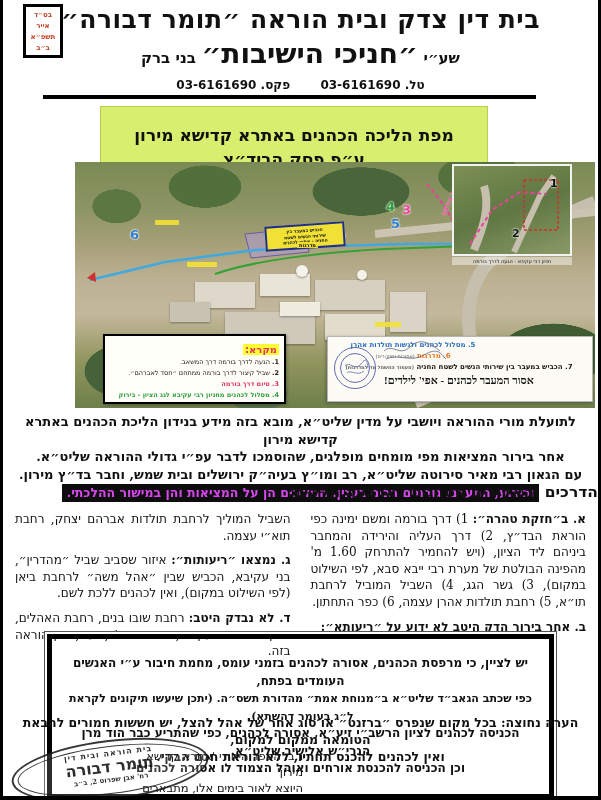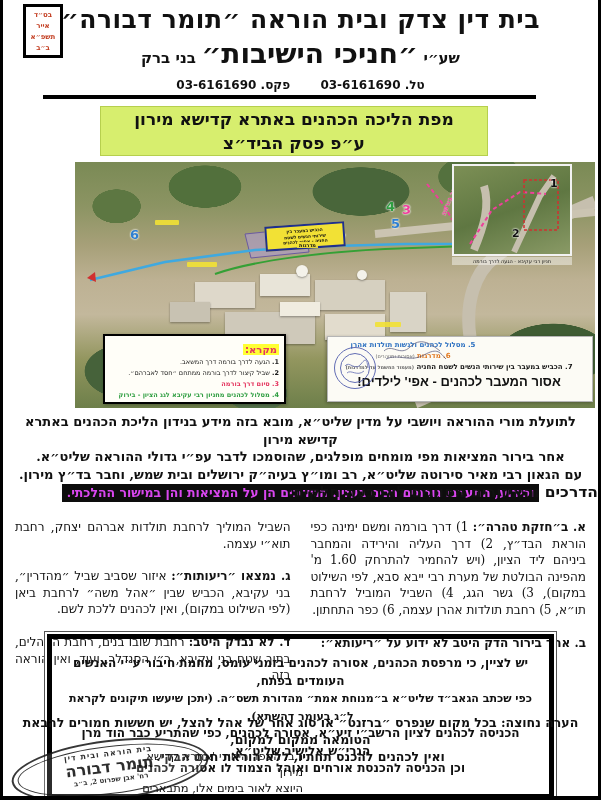--- a/index.html
+++ b/index.html
@@ -9,21 +9,21 @@
   .abs{position:absolute;}
   
   .cstamp{border:3px solid #000;width:40px;height:54px;text-align:center;padding-top:3px;box-sizing:border-box;}
   .cstamp div{font-size:7px;line-height:11px;font-weight:bold;color:#c23b1e;font-family:"DejaVu Sans",sans-serif;}
   
   .h-title{width:100%;text-align:center;font-weight:bold;font-size:25px;letter-spacing:.5px;}
   .h-sub{width:100%;text-align:center;font-weight:bold;}
   .h-sub .sm{font-size:15px;} .h-sub .lg{font-size:28px;}
   .h-tel{width:100%;text-align:center;font-weight:bold;font-size:12px;font-family:"DejaVu Sans",sans-serif;}
   .rule{height:4px;background:#000;}
-  .ytitle{background:#d7ee6e;text-align:center;font-weight:bold;font-size:17px;line-height:24px;padding:0 10px;border:1px solid #b6cf4e;}
+  .ytitle{background:#d7ee6e;text-align:center;font-weight:bold;font-size:17px;line-height:24px;padding:16px 10px;border:1px solid #b6cf4e;}
   
   .photo{width:520px;height:246px;overflow:hidden;background:#8a9157;}
   .photo-bg{position:absolute;inset:0;background:
     radial-gradient(40px 28px at 8% 18%, #5d7742 0 60%, transparent 61%),
     radial-gradient(60px 35px at 25% 10%, #52703c 0 60%, transparent 61%),
     radial-gradient(80px 40px at 55% 12%, #49663a 0 60%, transparent 61%),
     radial-gradient(70px 38px at 78% 6%, #54713e 0 60%, transparent 61%),
     radial-gradient(90px 50px at 92% 78%, #3f5c33 0 60%, transparent 61%),
     radial-gradient(70px 45px at 10% 85%, #46623a 0 60%, transparent 61%),
     radial-gradient(50px 30px at 35% 94%, #55734b 0 60%, transparent 61%),
@@ -41,29 +41,29 @@
   .legend{position:absolute;background:#fffef8;border:2px solid #000000;box-sizing:border-box;padding:2px 5px;direction:rtl;box-shadow:1px 1px 3px rgba(0,0,0,.3);}
   .legend .ttl{display:inline-block;background:#ffff33;color:#e4355f;font-weight:bold;font-size:10px;font-family:"DejaVu Sans",sans-serif;padding:0 2px;margin-bottom:1px;}
   .legend .li{font-family:"DejaVu Sans",sans-serif;font-size:6.5px;line-height:11px;color:#1c1c1c;text-align:right;white-space:nowrap;}
   .legend .n{font-weight:bold;}
   .li.red,.li.red .n{color:#e4355f;font-weight:bold;}
   .li.grn,.li.grn .n{color:#2f9e41;font-weight:bold;}
   .infobox{position:absolute;background:#fcfbf5;border:1px solid #b5b5b5;box-sizing:border-box;padding:3px 6px 2px 4px;direction:rtl;box-shadow:-1px 1px 3px rgba(0,0,0,.3);}
   .infobox .li{font-family:"DejaVu Sans",sans-serif;font-size:7px;line-height:11px;text-align:center;white-space:nowrap;}
   .infobox .b5,{color:#2a6fc0;} .c-blue{color:#2a6fc0;font-weight:bold;} .c-org{color:#e07820;font-weight:bold;}
   .infobox .sm{font-size:5px;color:#666;}
-  .infobox .warn{font-size:13px;font-weight:bold;text-align:center;margin-top:1px;font-family:Liberation Sans, sans-serif;}
+  .infobox .warn{font-size:11px;font-weight:bold;text-align:center;margin-top:1px;font-family:Liberation Serif, serif;}
   .rstamp{position:absolute;width:40px;height:40px;border-radius:50%;border:1.5px solid #4653a8;opacity:.85;}
   .rstamp::before{content:"";position:absolute;inset:5px;border-radius:50%;border:1px solid #4653a8;}
   
   .intro{text-align:center;font-weight:bold;font-size:13px;line-height:17.5px;}
   .hl{display:inline-block;background:#0d0d0d;color:#d946ef;padding:0 5px;font-size:12.5px;text-align:center;}
   .sect{font-weight:bold;font-size:15.5px;}
   .cols{display:grid;grid-template-columns:1fr 1fr;column-gap:20px;direction:rtl;}
-  .cols p{margin:16px 0 8px 0;font-size:12px;line-height:16.6px;text-align:justify;}
+  .cols p{margin:8px 0 8px 0;font-size:12px;line-height:16.6px;text-align:justify;}
   .cols b{font-weight:bold;}
   .dbox{border:5px solid #000000;box-shadow:0 0 0 2px #fff,0 0 0 3px #555;text-align:center;
         font-weight:bold;font-size:12px;line-height:17.5px;padding:16px 8px;box-sizing:border-box;}
   .note{text-align:center;font-weight:bold;font-size:12.5px;line-height:17px;}
   .nb{font-size:11.5px;line-height:16px;text-align:right;}
   .ostamp{width:198px;height:60px;border:2px solid #1c1c1c;border-radius:50%;transform:rotate(-7deg);
           text-align:center;box-sizing:border-box;opacity:.88;background:rgba(255,255,255,.2);}
   .ostamp::before{content:"";position:absolute;inset:4px;border:1px solid #1c1c1c;border-radius:50%;}
   .ostamp .l1{font-size:8px;font-weight:bold;margin-top:6px;letter-spacing:1px;}
   .ostamp .l2{font-size:16px;font-weight:bold;line-height:17px;}

